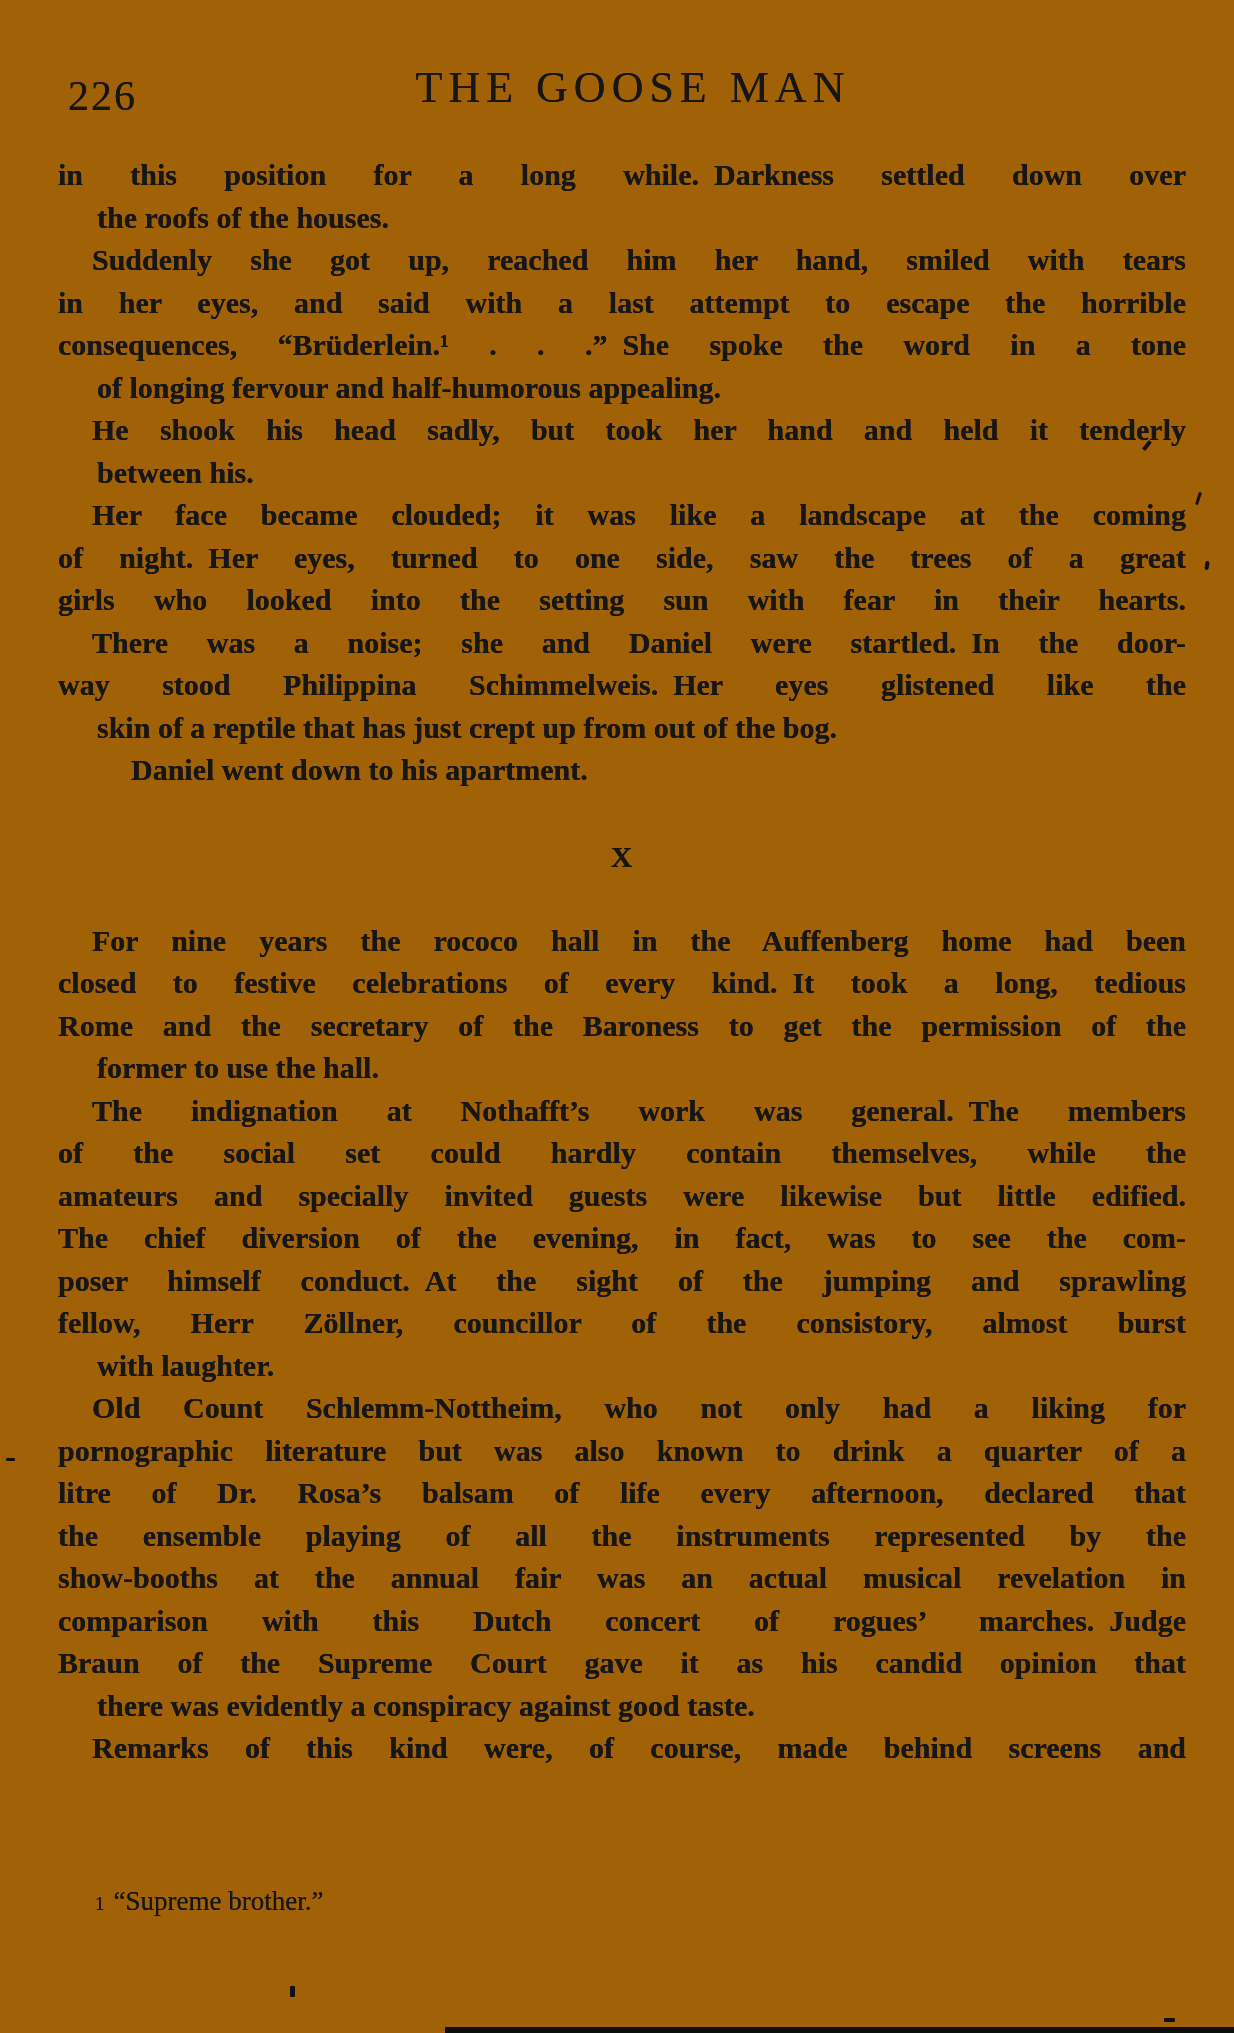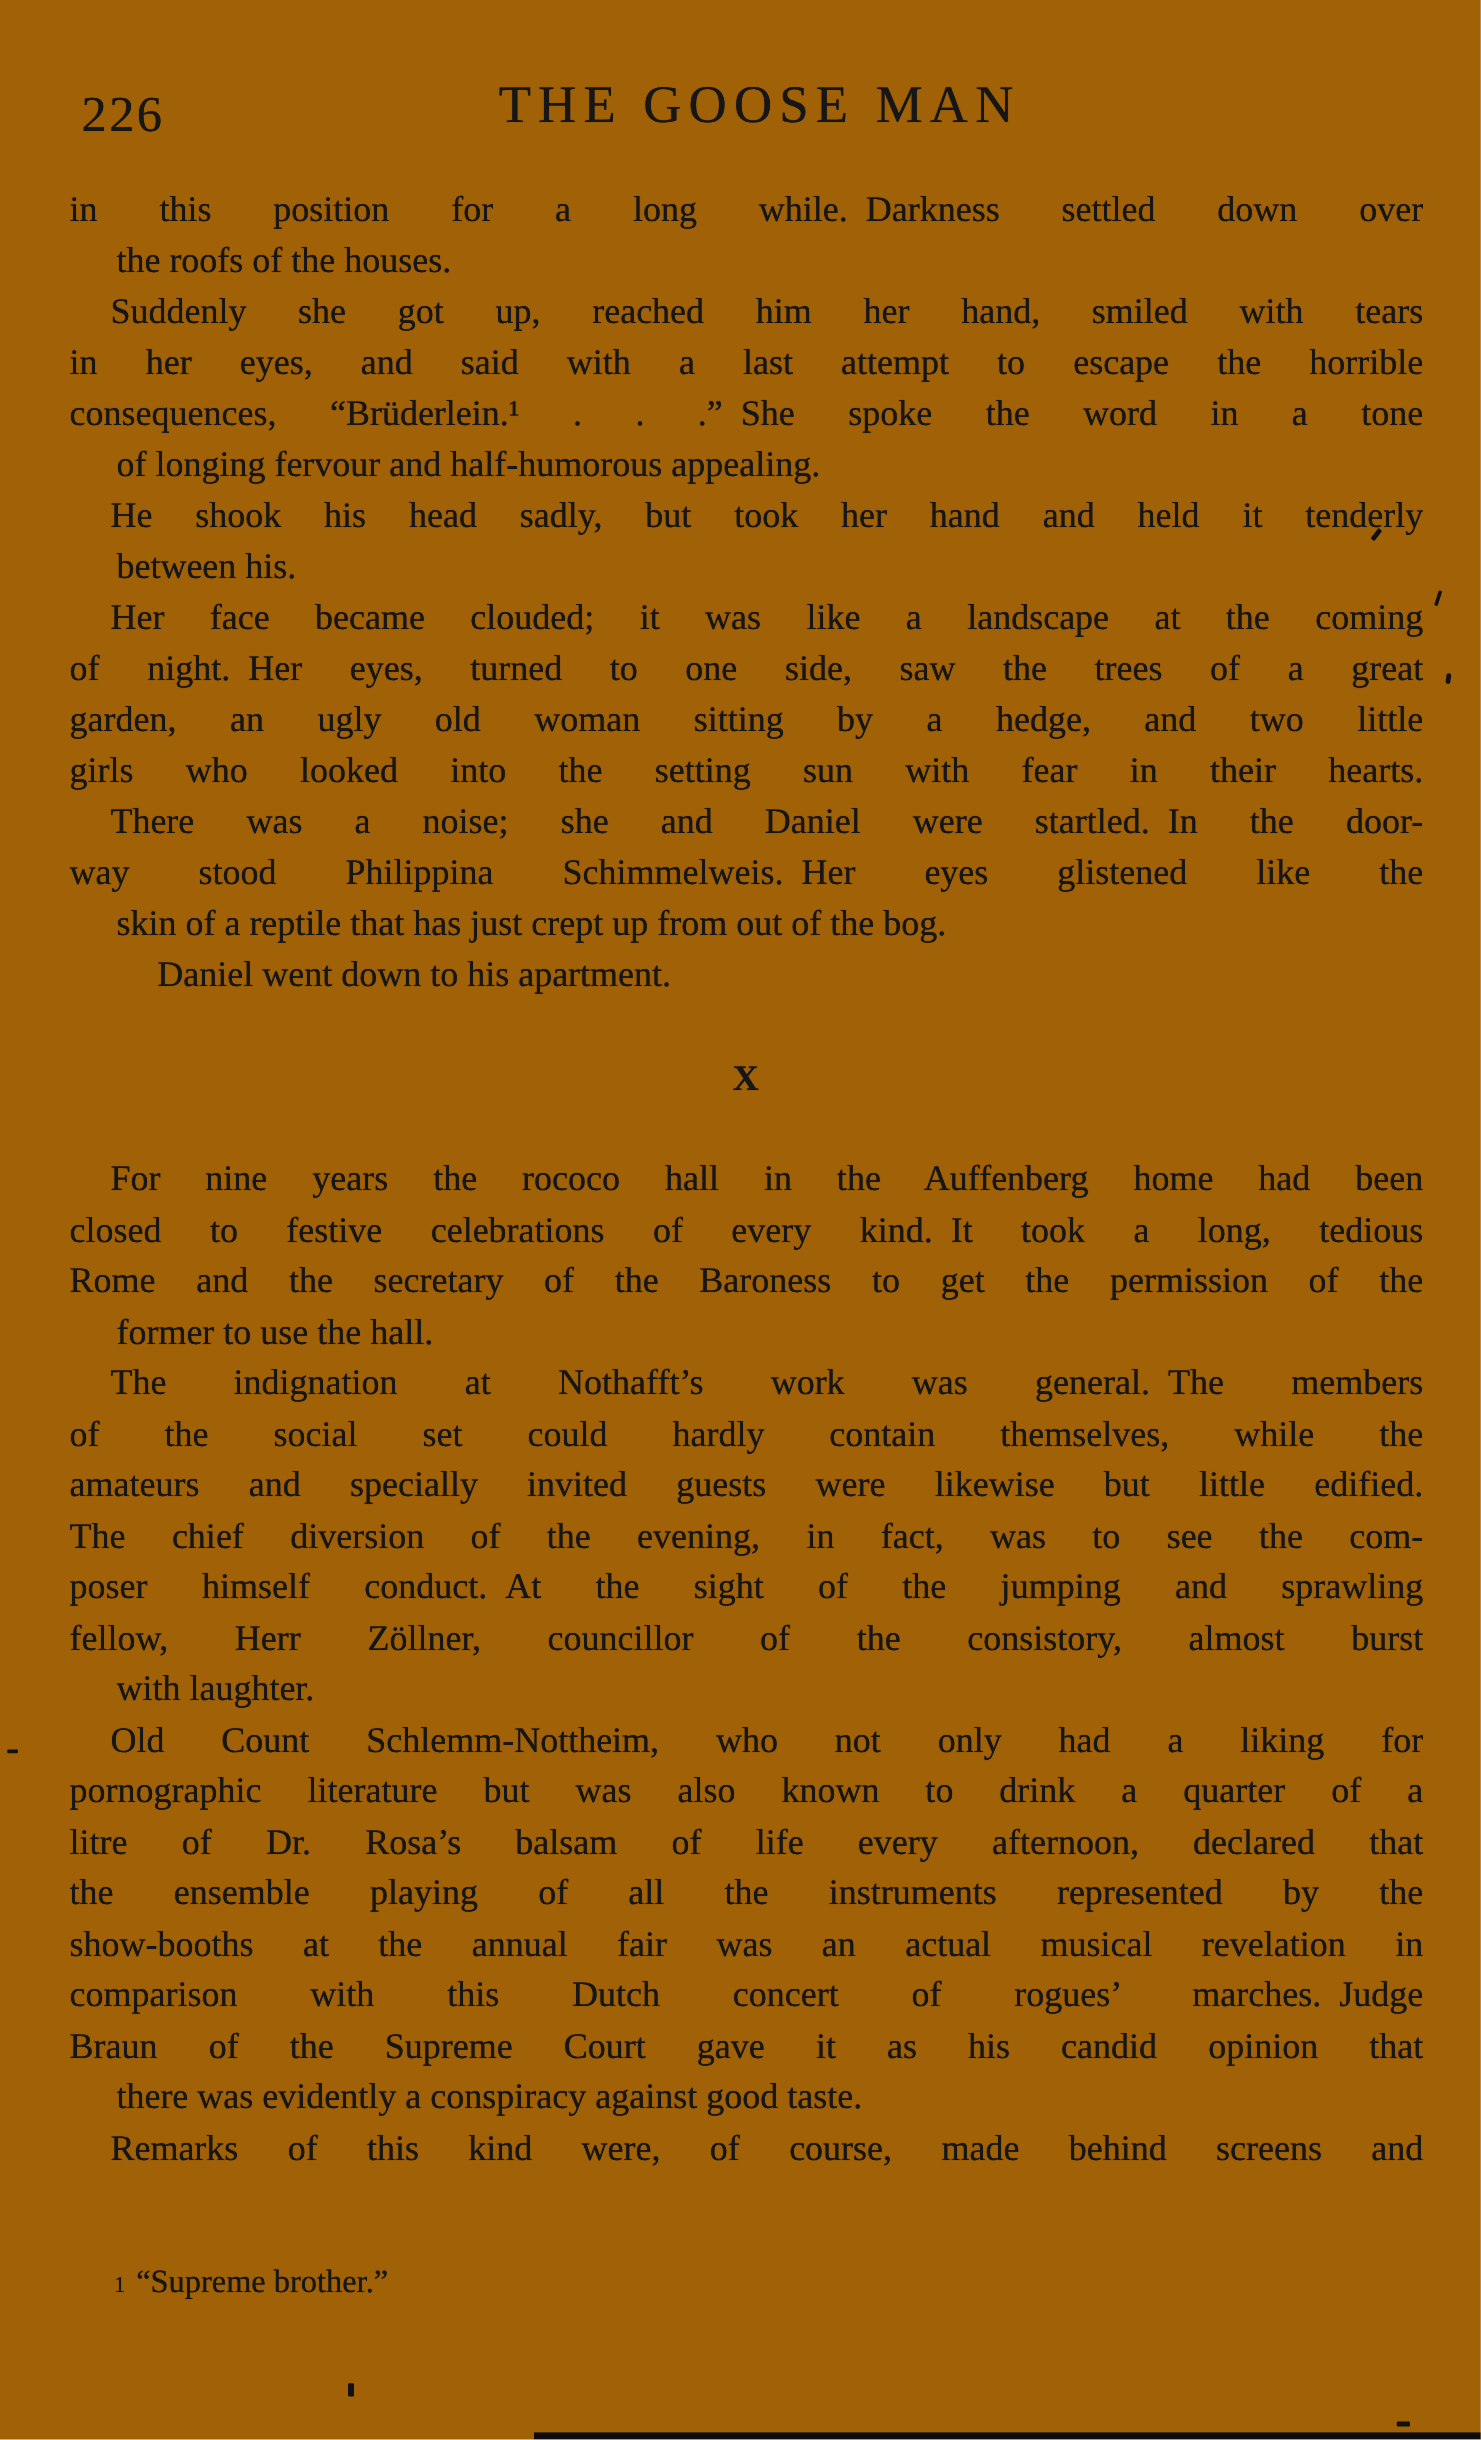--- a/index.html
+++ b/index.html
@@ -20,21 +20,21 @@
   .running-title{
     position:absolute;top:66px;left:0;right:0;margin:0;
     text-align:center;font-size:44px;line-height:1;
     font-weight:normal;letter-spacing:6px;padding-left:32px;
   }
   .body{
     position:absolute;left:58px;top:154px;width:1128px;
     font-size:30px;line-height:42.5px;
   }
   .para{margin:0;}
-  .ln{height:42.5px;overflow:hidden;}
+  .ln{height:42.5px;overflow:hidden;font-weight:bold;}
   .j{text-align:justify;text-align-last:justify;}
   .f{text-align:left;margin-left:39px;}
   .i{text-indent:34px;}
   .x-head{
     height:42.5px;margin:44px 0 41.5px 0;
     text-align:center;font-size:30px;font-weight:bold;letter-spacing:1px;
   }
   .footnote{
     position:absolute;left:95px;top:1884px;
     font-size:27px;line-height:1.3;
@@ -72,21 +72,20 @@
     </div>
 
     <div class="para">
       <div class="ln j i">He shook his head sadly, but took her hand and held it tenderly</div>
       <div class="ln f">between his.</div>
     </div>
 
     <div class="para">
       <div class="ln j i">Her face became clouded; it was like a landscape at the coming</div>
       <div class="ln j">of night. Her eyes, turned to one side, saw the trees of a great</div>
-      <div class="ln j">garden, an ugly old woman sitting by a hedge, and two little</div>
       <div class="ln j">girls who looked into the setting sun with fear in their hearts.</div>
     </div>
 
     <div class="para">
       <div class="ln j i">There was a noise; she and Daniel were startled. In the door-</div>
       <div class="ln j">way stood Philippina Schimmelweis. Her eyes glistened like the</div>
       <div class="ln f">skin of a reptile that has just crept up from out of the bog.</div>
     </div>
 
     <div class="para">

